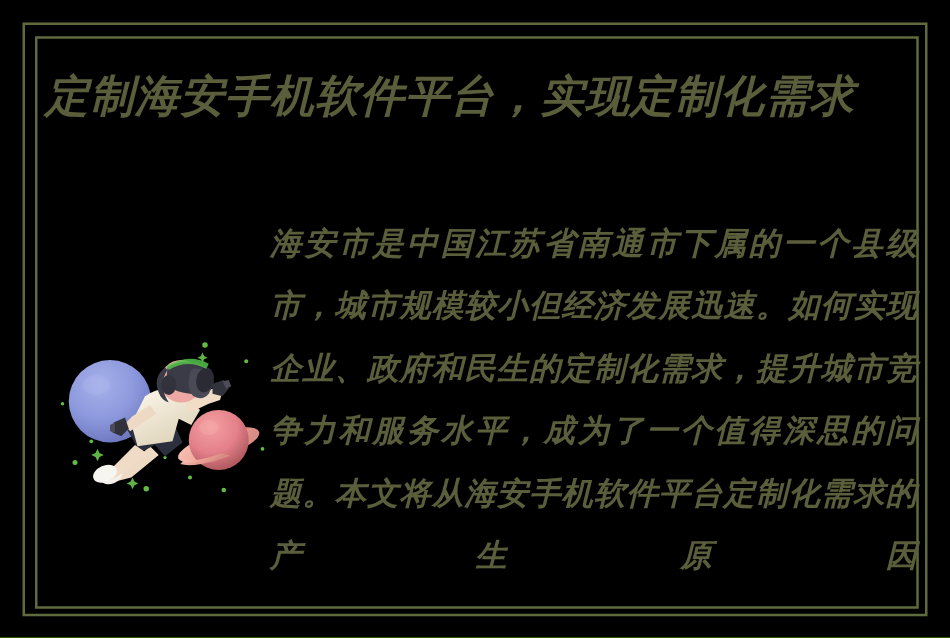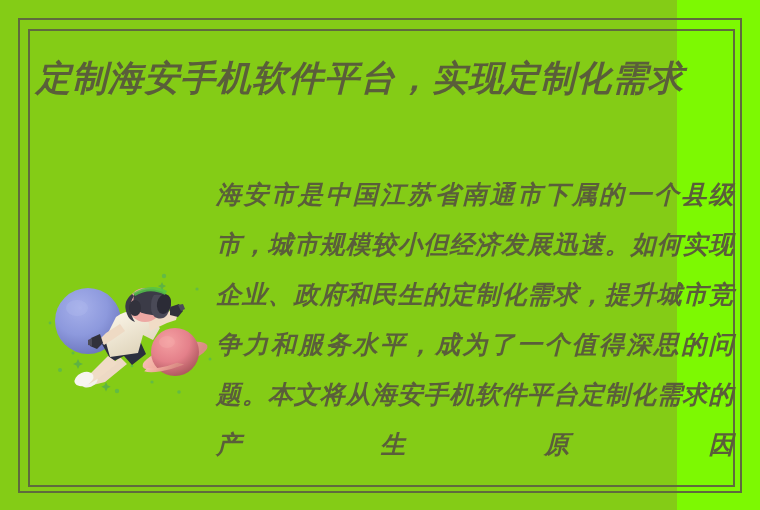--- a/index.html
+++ b/index.html
@@ -1,21 +1,21 @@
 <!DOCTYPE html>
 <html><head>
 <meta charset="utf-8">
 <style>
   html,body{margin:0;padding:0;}
   body{
     width:760px;height:510px;overflow:hidden;
     background:#7df902;
     font-family:"DejaVu Sans","Liberation Sans",sans-serif;
   }
-  #stage{position:relative;width:635px;height:510px;background:#84cc16;padding-left:42px;}
+  #stage{position:relative;width:760px;height:510px;background:#000000;}
 
   
   .frame-outer{
     position:absolute;left:18px;top:18px;width:724px;height:475px;
     border:2px solid #5f6b3d;box-sizing:border-box;
   }
   .frame-inner{
     position:absolute;left:28px;top:29px;width:707px;height:458px;
     border:2px solid #5f6b3d;box-sizing:border-box;
   }

